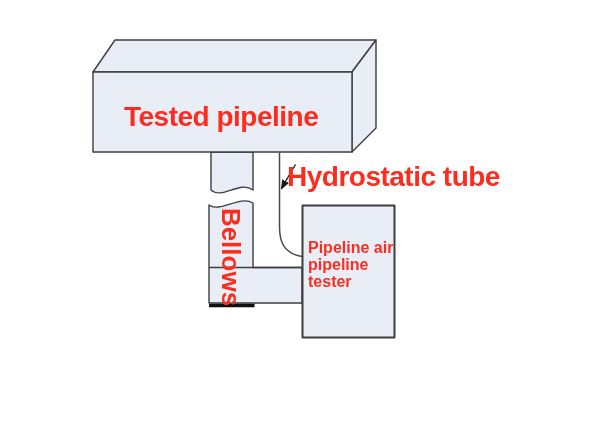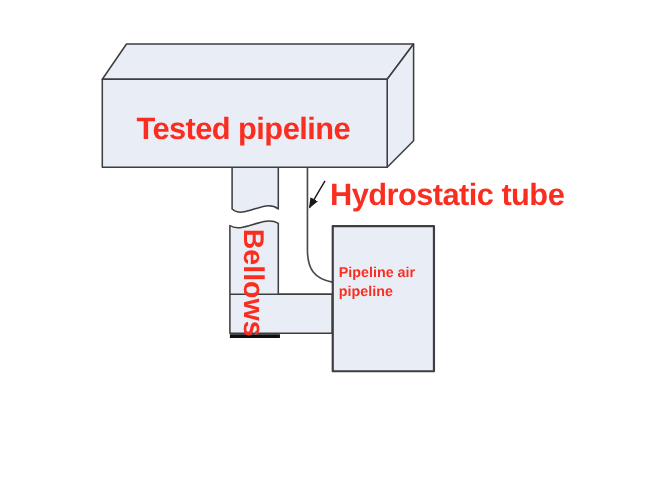--- a/index.html
+++ b/index.html
@@ -33,32 +33,32 @@
   .end-cap { stroke: #0f0f0f; stroke-width: 3.5; }
 
   .lbl {
     position: absolute;
     color: var(--label-red);
     font-weight: bold;
     white-space: nowrap;
   }
   .lbl-big { font-size: 28px; line-height: 28px; letter-spacing: -0.5px; }
   #tested-pipeline-label   { left: 124px; top: 103px; text-align: right; }
-  #hydrostatic-tube-label  { left: 300px; top: 163px; }
+  #hydrostatic-tube-label  { left: 287px; top: 163px; }
   #bellows-label {
     left: 180px; top: 242px;
     width: 101px; height: 30px;
     font-size: 26px; line-height: 30px;
     text-align: center;
     transform: rotate(90deg);
     transform-origin: 50% 50%;
   }
   #tester-label {
     left: 308px; top: 239px;
-    font-size: 13px; line-height: 17px;
+    font-size: 16px; line-height: 17px;
   }
 </style>
 </head>
 <body>
 
 <div id="canvas">
 
   <svg id="diagram-svg" width="600" height="441" viewBox="0 0 600 441">
     <defs>
       <marker id="arrowhead" markerWidth="8" markerHeight="6" refX="6.5" refY="3" orient="auto" markerUnits="strokeWidth">
@@ -89,15 +89,16 @@
 
   <div id="tested-pipeline-label" class="lbl lbl-big">Tested pipeline</div>
 
   <div id="hydrostatic-tube-label" class="lbl lbl-big">Hydrostatic tube</div>
 
   <div id="bellows-label" class="lbl">Bellows</div>
 
   <div id="tester-label" class="lbl">
     <div>Pipeline air</div>
     <div>pipeline</div>
+    <div>tester</div>
   </div>
 
 </div>
 
 </body></html>

